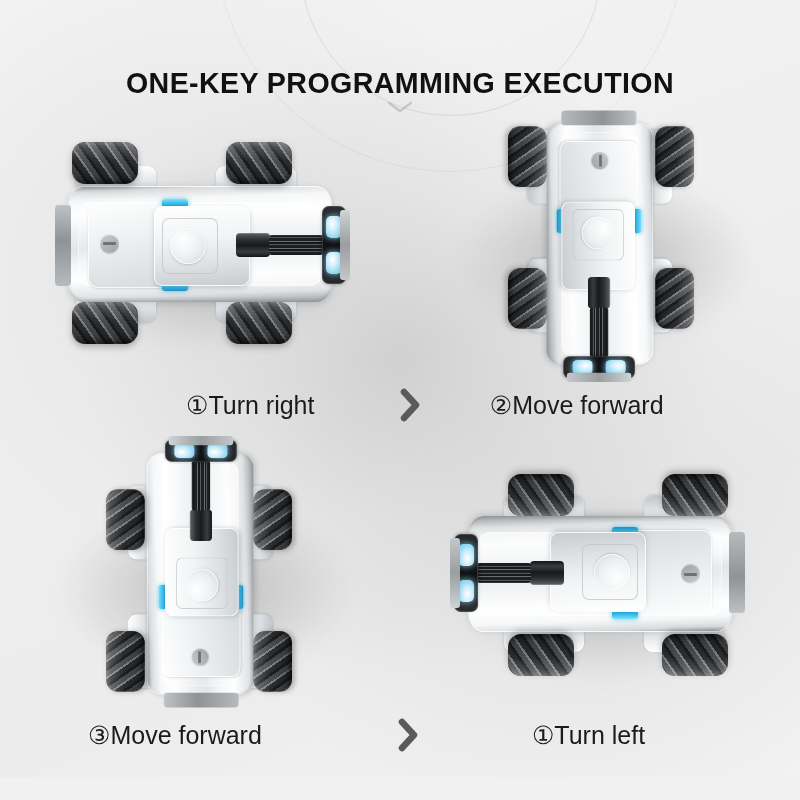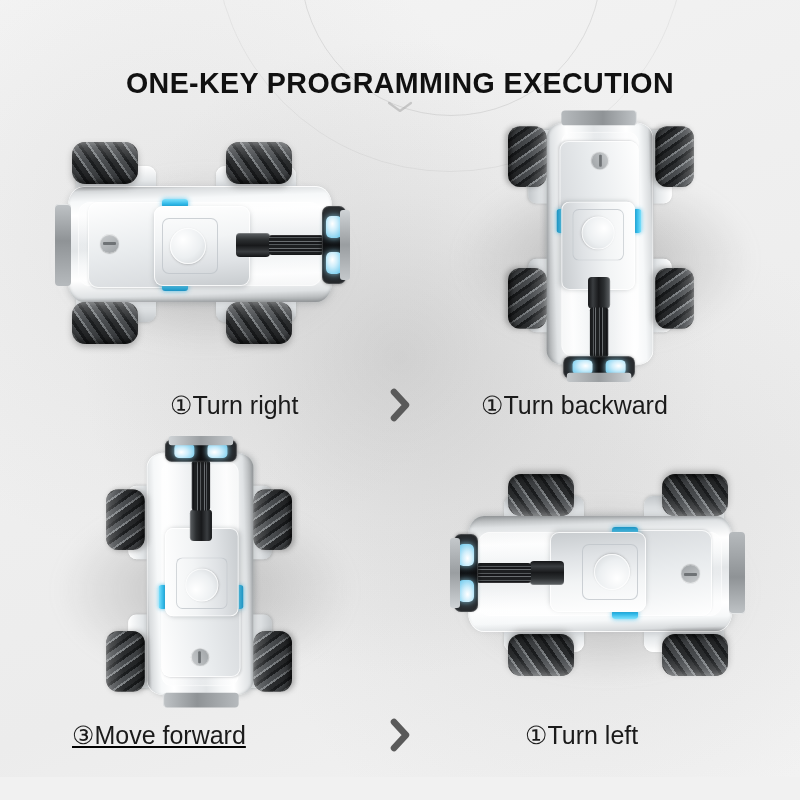--- a/index.html
+++ b/index.html
@@ -340,23 +340,23 @@
   }
   .caption-row.row1 { top: 385px; }
   .caption-row.row2 { top: 715px; }
 
   .cap-slot {
     width: 365px;
     display: flex;
     align-items: center;
     justify-content: center;
   }
-  .cap-slot.left  { justify-content: flex-start; padding-left: 170px; box-sizing: border-box; }
+  .cap-slot.left  { justify-content: flex-start; padding-left: 170px; box-sizing: border-box; margin-left: 16px; }
   .cap-slot.right { justify-content: flex-start; padding-left: 46px;  box-sizing: border-box; }
-  .row2 .cap-slot.left  { padding-left: 72px; text-decoration: underline; }
+  .row2 .cap-slot.left  { padding-left: 72px; }
   .row2 .cap-slot.right { padding-left: 90px; }
 
   .caption {
     font-size: 25px;
     color: #1b1b1b;
     font-weight: 400;
     white-space: nowrap;
     font-family: "Liberation Sans", sans-serif;
   }
   .sep-chevron {
@@ -574,21 +574,21 @@
   <div class="caption-row row1">
     <div class="cap-slot left">
       <div class="caption">①Turn right</div>
     </div>
     <div class="sep-chevron">
       <svg width="26" height="36" viewBox="0 0 26 36">
         <path d="M7 5 L19 18 L7 31" fill="none" stroke="#5a5a5a" stroke-width="6.5" stroke-linecap="round" stroke-linejoin="round"></path>
       </svg>
     </div>
     <div class="cap-slot right">
-      <div class="caption">①Turn backward</div>
+      <div class="caption">②Move forward</div>
     </div>
   </div>
 
   <div class="caption-row row2">
     <div class="cap-slot left">
       <div class="caption">③Move forward</div>
     </div>
     <div class="sep-chevron">
       <svg width="26" height="36" viewBox="0 0 26 36">
         <path d="M7 5 L19 18 L7 31" fill="none" stroke="#5a5a5a" stroke-width="6.5" stroke-linecap="round" stroke-linejoin="round"></path>

